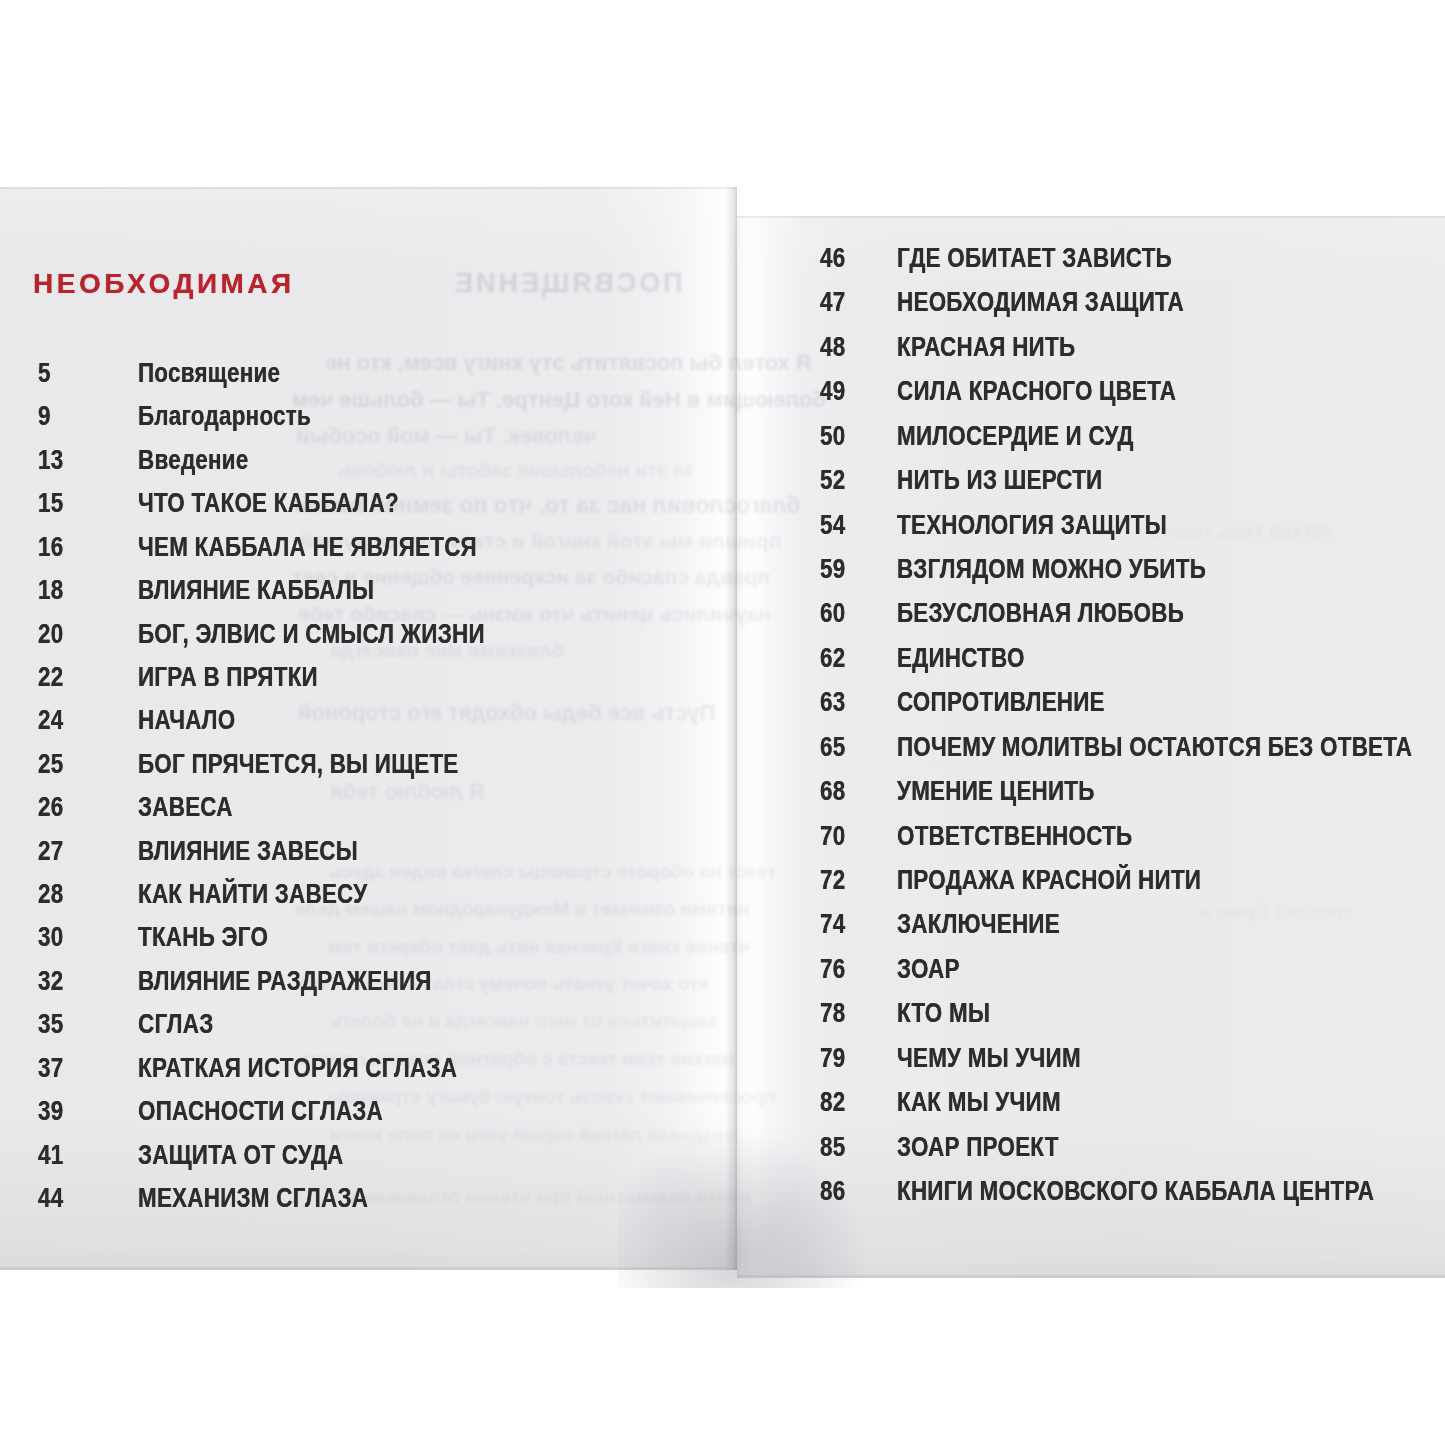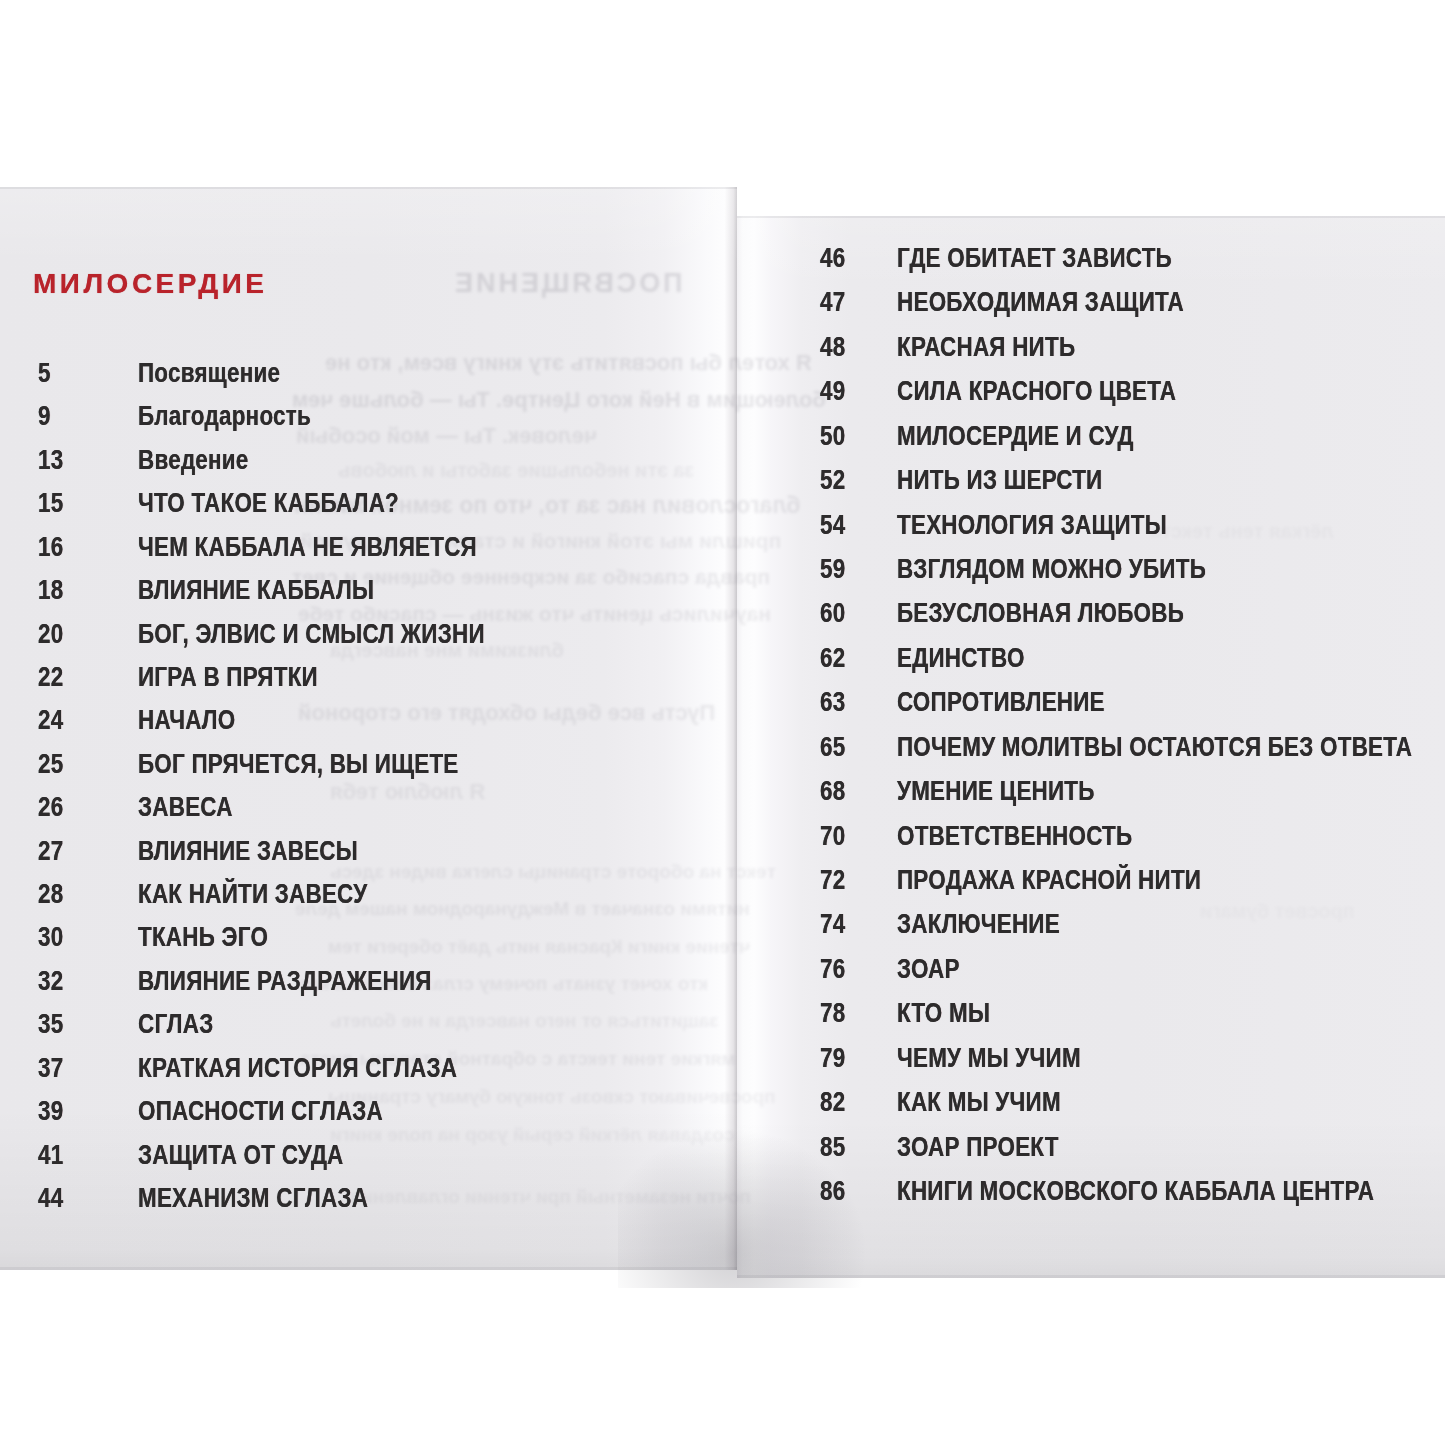--- a/index.html
+++ b/index.html
@@ -105,21 +105,21 @@
       <span class="bleed-line" style="left: 300px; top: 1048px; font-size: 19px; opacity: 0.1;">мягкие тени текста с обратной стороны листа</span>
       <span class="bleed-line" style="left: 328px; top: 1086px; font-size: 19px; opacity: 0.09;">просвечивают сквозь тонкую бумагу страницы</span>
       <span class="bleed-line" style="left: 330px; top: 1124px; font-size: 19px; opacity: 0.08;">создавая лёгкий серый узор на поле книги</span>
       <span class="bleed-line" style="left: 350px; top: 1186px; font-size: 19px; opacity: 0.08;">почти незаметный при чтении оглавления</span>
     </div>
   <div class="bleed" id="bleed-right">
       <span class="bleed-line" style="left: 1150px; top: 520px; font-size: 20px; opacity: 0.05;">лёгкая тень текста</span>
       <span class="bleed-line" style="left: 1200px; top: 900px; font-size: 20px; opacity: 0.04;">просвет бумаги</span>
     </div>
 
-  <h1 class="heading" style="color: rgb(185, 35, 43);">МИЛОСЕРДИЕ</h1>
+  <h1 class="heading" style="color: rgb(185, 35, 43);">НЕОБХОДИМАЯ</h1>
 
   <div class="toc toc-left" id="toc-left">
       <div class="toc-row" style="top: 0px;">
         <span class="num">5</span>
         <span class="title">Посвящение</span>
       </div>
       <div class="toc-row" style="top: 43px;">
         <span class="num">9</span>
         <span class="title">Благодарность</span>
       </div>

